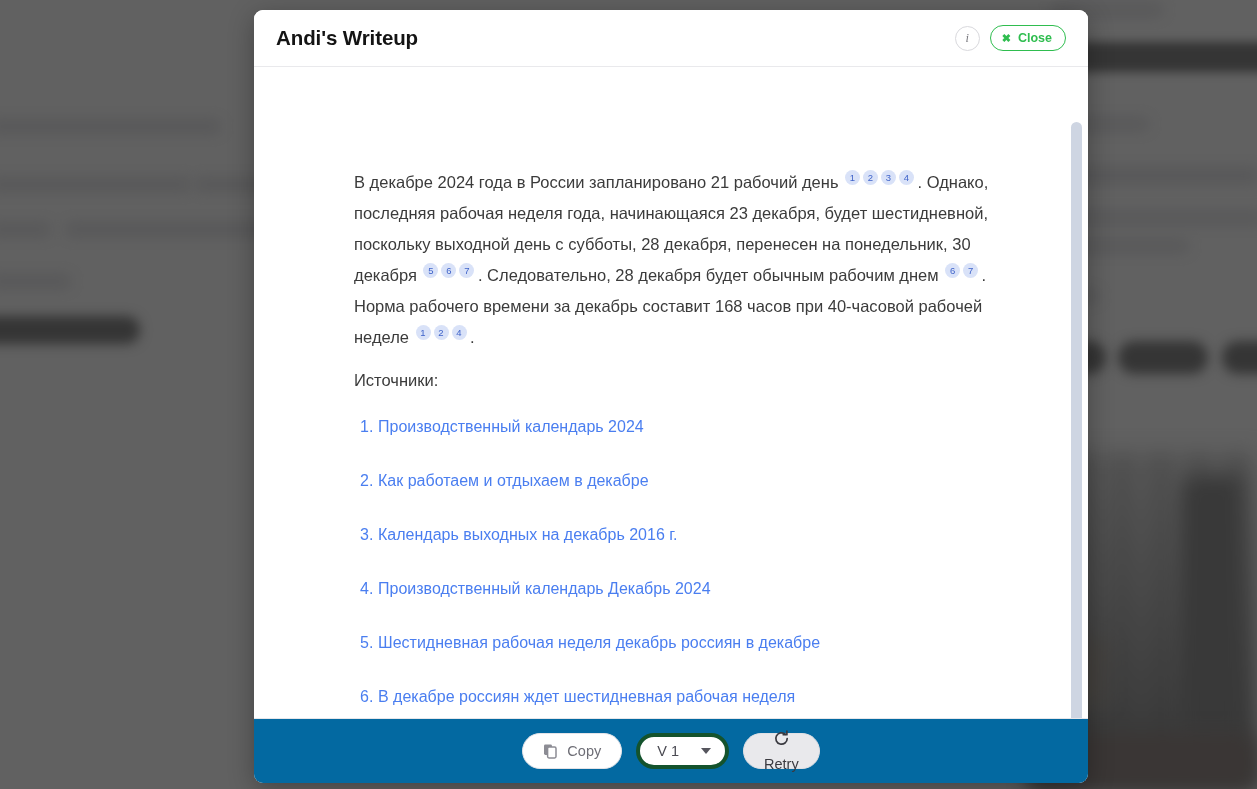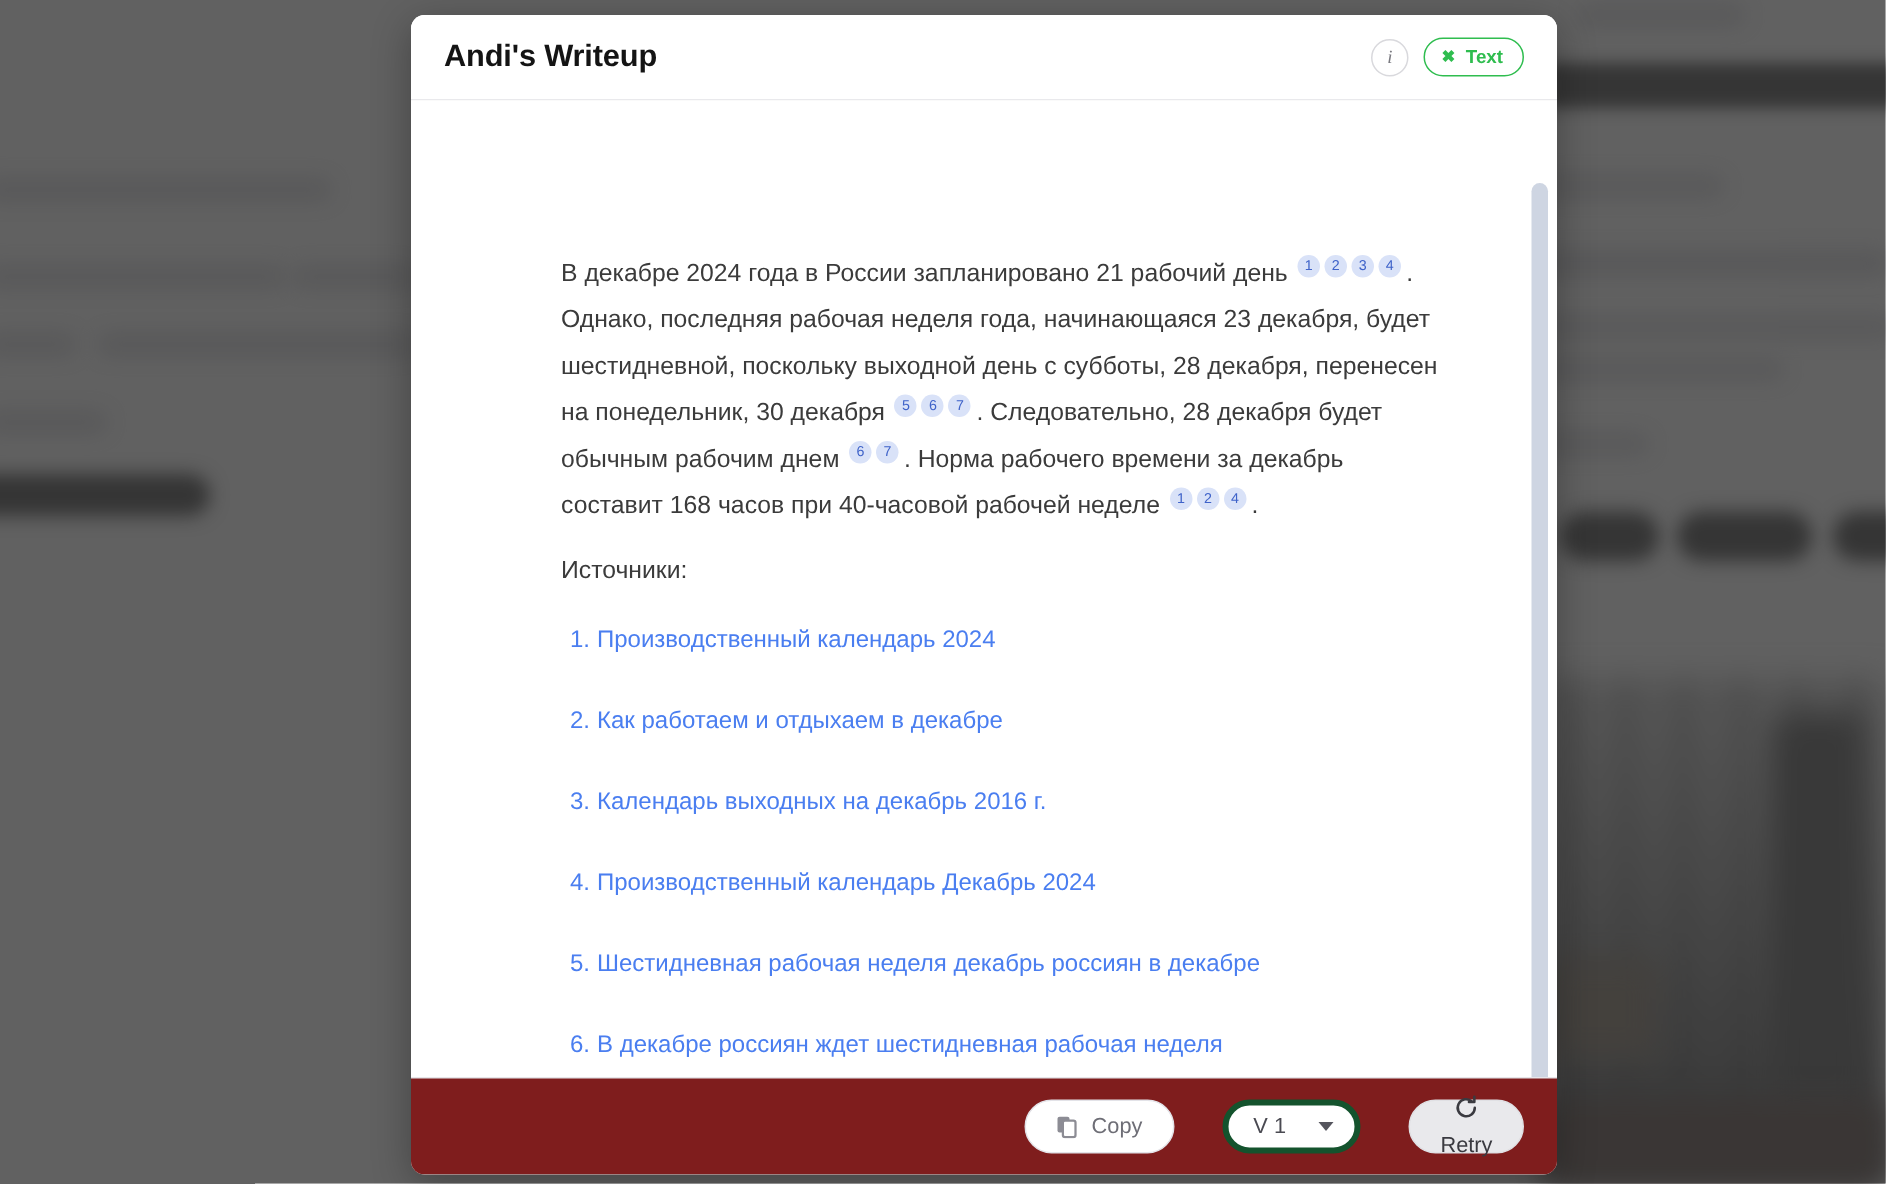--- a/index.html
+++ b/index.html
@@ -35,22 +35,22 @@
     filter: blur(5px);
   }
   .bg-photo {
     position: absolute;
     filter: blur(10px);
   }
 
   
   #modal {
     position: absolute;
-    left: 274px; top: 10px;
-    width: 764px; height: 773px;
+    left: 254px; top: 10px;
+    width: 834px; height: 773px;
     background: #ffffff;
     border-radius: 9px;
     box-shadow: 0 6px 26px rgba(0,0,0,.30);
     overflow: hidden;
     display: flex;
     flex-direction: column;
   }
 
   
   #modal-header {
@@ -180,26 +180,26 @@
     width: 11px; height: 612px;
     border-radius: 6px;
     background: #ced5e2;
     cursor: pointer;
   }
 
   
   #modal-footer {
     flex: 0 0 65px;
     height: 65px;
-    background: #7f1d1d;
+    background: #0369a1;
     border-top: 1px solid #e6e6ea;
     display: flex;
     align-items: center;
-    justify-content: flex-end;
-    gap: 32px;
+    justify-content: center;
+    gap: 14px;
     padding: 0 22px;
   }
   .foot-btn {
     display: flex;
     align-items: center;
     justify-content: center;
     gap: 9px;
     height: 36px;
     padding: 0 20px;
     border: 1px solid #e3e3e8;
@@ -264,21 +264,21 @@
 <div id="modal">
 
   <div id="modal-header">
     <div id="modal-title">Andi's Writeup</div>
     <div id="header-actions">
       <div class="info-btn">
         <span>i</span>
       </div>
       <div class="close-btn">
         <span class="close-x">✖</span>
-        <span>Text</span>
+        <span>Close</span>
       </div>
     </div>
   </div>
 
   <div id="modal-body">
     <div id="modal-scroll">
 
       <p id="writeup-paragraph">
         <span>В декабре 2024 года в России запланировано 21 рабочий день</span><span class="cite-group"><span class="cite">1</span><span class="cite">2</span><span class="cite">3</span><span class="cite">4</span></span><span>. Однако, последняя рабочая неделя года, начинающаяся 23 декабря, будет шестидневной, поскольку выходной день с субботы, 28 декабря, перенесен на понедельник, 30 декабря</span><span class="cite-group"><span class="cite">5</span><span class="cite">6</span><span class="cite">7</span></span><span>. Следовательно, 28 декабря будет обычным рабочим днем</span><span class="cite-group"><span class="cite">6</span><span class="cite">7</span></span><span>. Норма рабочего времени за декабрь составит 168 часов при 40-часовой рабочей неделе</span><span class="cite-group"><span class="cite">1</span><span class="cite">2</span><span class="cite">4</span></span><span>.</span>
       </p>

